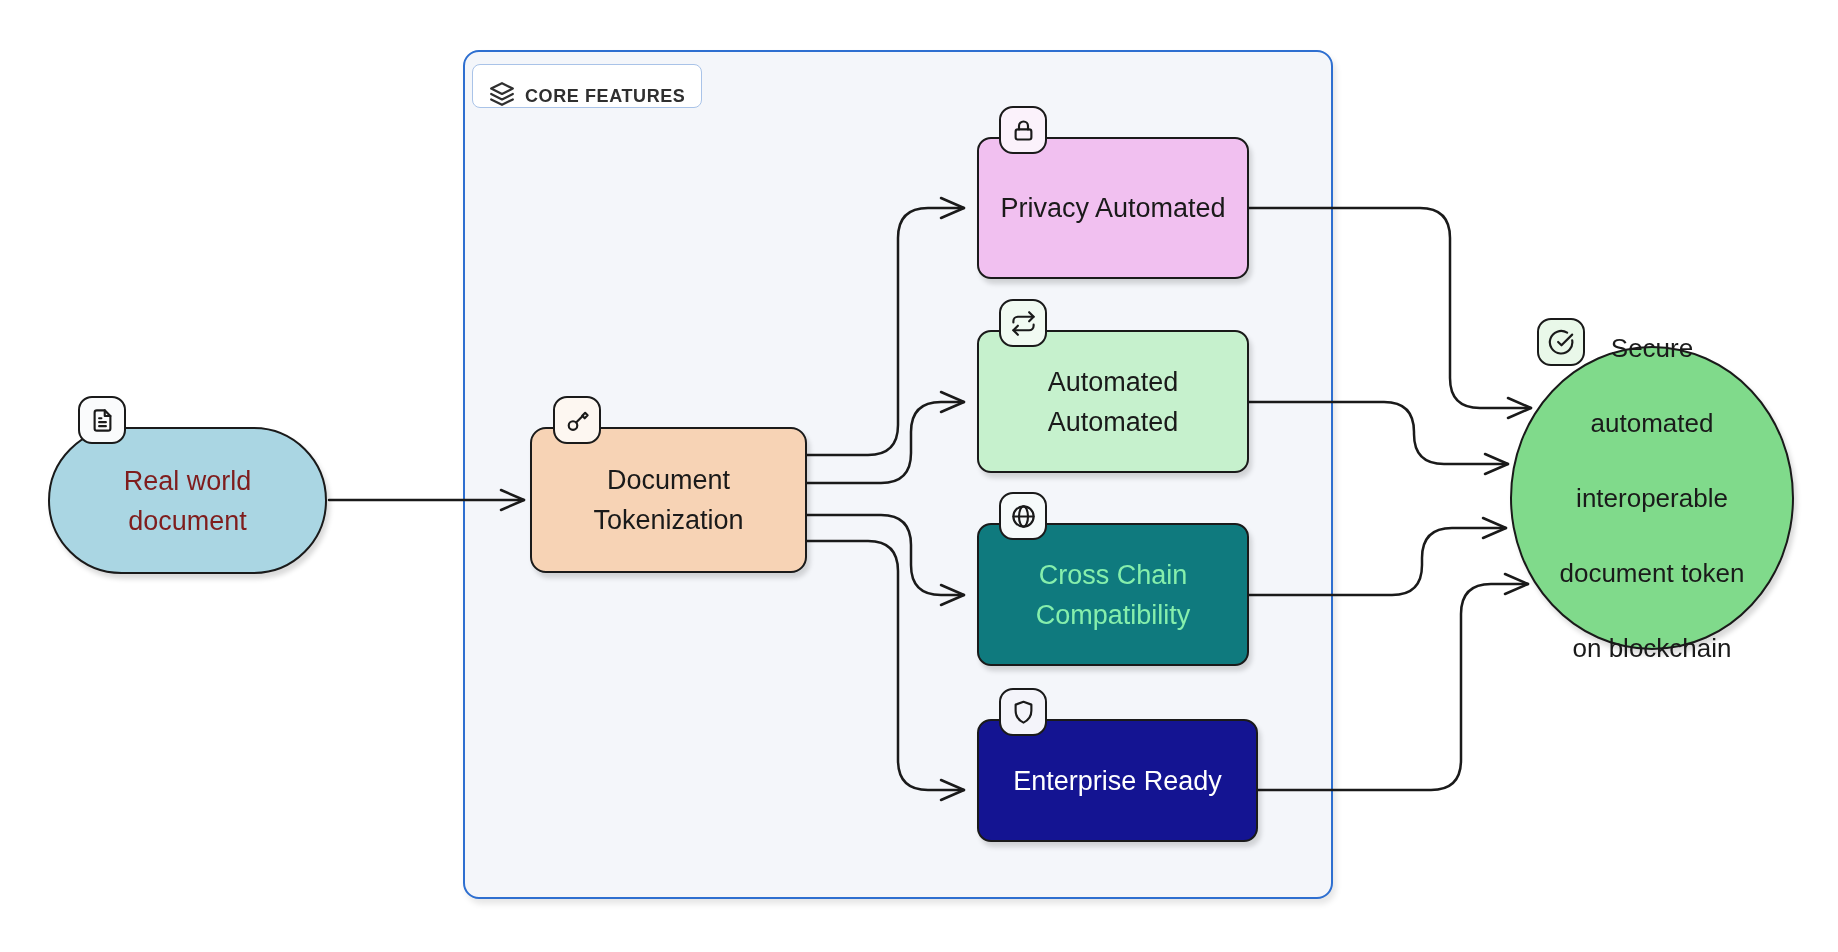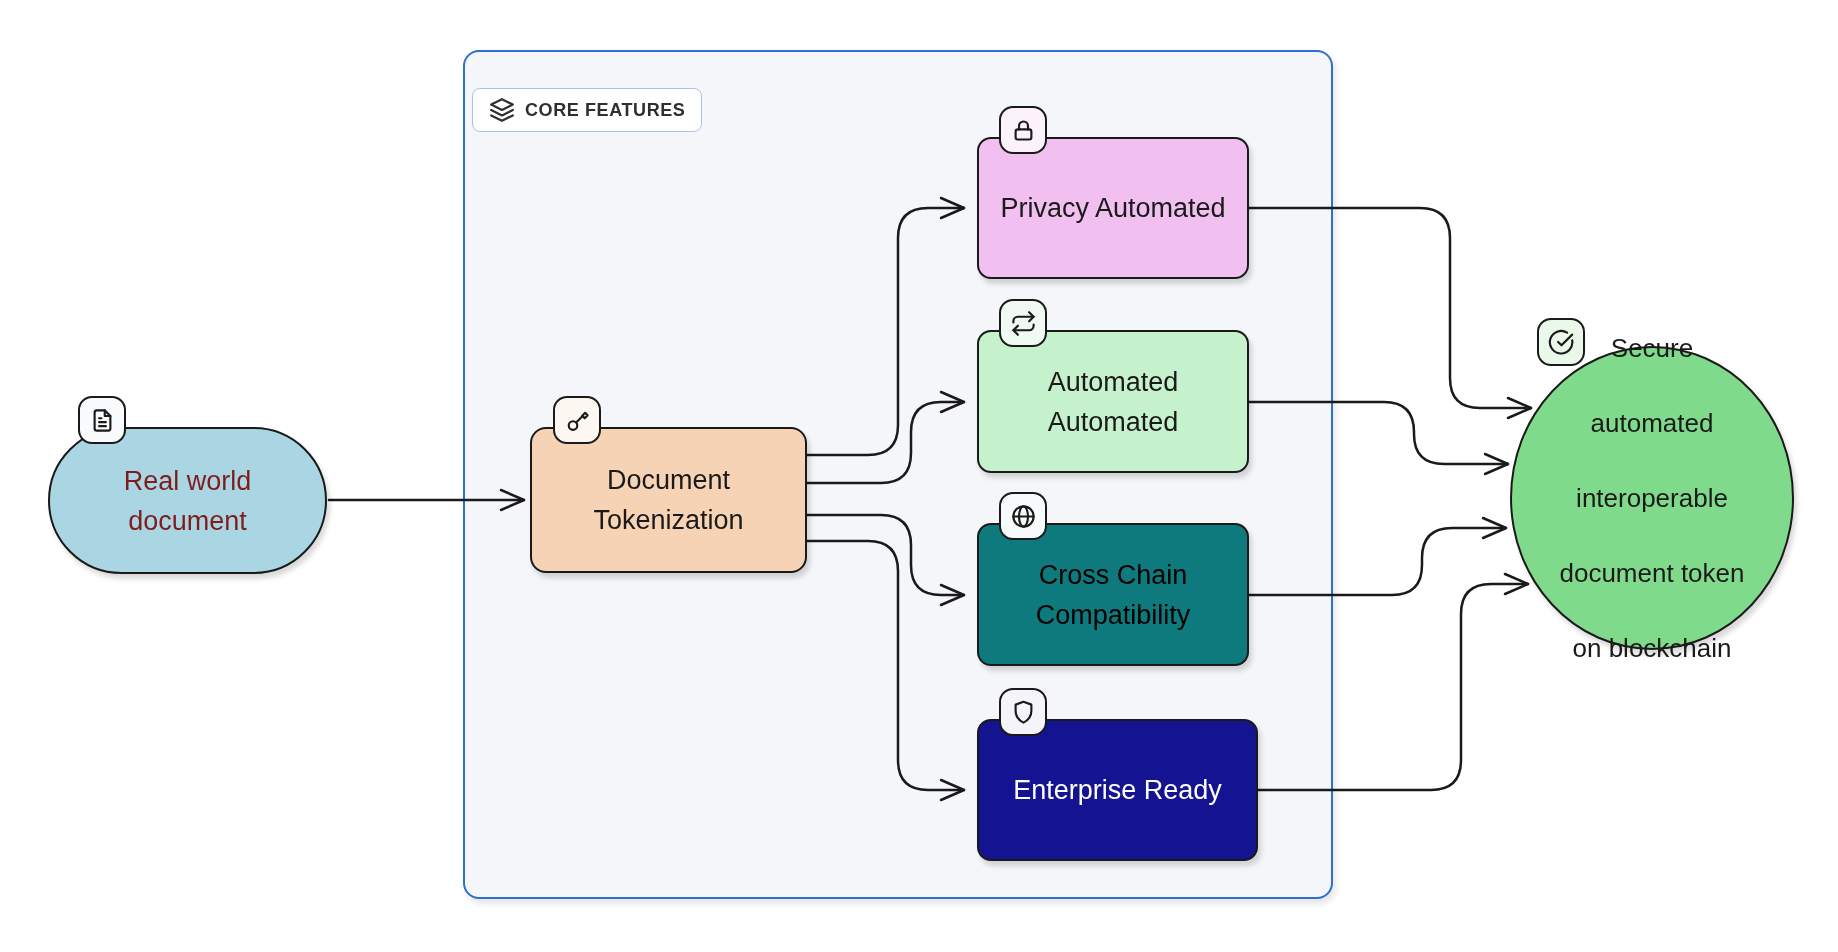--- a/index.html
+++ b/index.html
@@ -7,43 +7,42 @@
     position:relative;width:1838px;height:952px;background:#ffffff;overflow:hidden;
     font-family:"Liberation Sans",sans-serif;color:#1a1a1a;
   }
   .container-box{
     position:absolute;left:463px;top:50px;width:870px;height:849px;
     border:2px solid #2e6fd0;border-radius:16px;background:#f4f6fa;
     box-shadow:3px 5px 6px rgba(0,0,0,0.10);z-index:0;box-sizing:border-box;
   }
   .container-label{
     position:absolute;left:472px;top:64px;height:44px;z-index:3;
-    display:flex;align-items:center;gap:10px;padding:0 16px;
+    display:flex;align-items:flex-end;gap:10px;padding:0 16px;
     background:#ffffff;border:1.5px solid #a9c3e8;border-radius:8px;
     box-sizing:border-box;
-    margin-top:24px;
   }
   .container-label .lbl{
     font-size:18px;font-weight:600;letter-spacing:0.6px;color:#2f2f2f;white-space:nowrap;
   }
   svg.arrows{position:absolute;left:0;top:0;z-index:1;}
   .node{
     position:absolute;z-index:2;box-sizing:border-box;
     border:2.5px solid #1a1a1a;
     display:flex;flex-direction:column;align-items:center;justify-content:center;
     text-align:center;font-size:27px;line-height:40px;
     box-shadow:3px 5px 5px rgba(0,0,0,0.15);
   }
   .node span{display:block;}
   .n-pill{left:48px;top:427px;width:279px;height:147px;border-radius:74px;}
   .n-dt{left:530px;top:427px;width:277px;height:146px;border-radius:16px;}
   .n-pc{left:977px;top:137px;width:272px;height:142px;border-radius:14px;}
   .n-aw{left:977px;top:330px;width:272px;height:143px;border-radius:14px;}
   .n-cc{left:977px;top:523px;width:272px;height:143px;border-radius:14px;}
-  .n-er{left:977px;top:719px;width:281px;height:142px;border-radius:14px;}
+  .n-er{left:977px;top:719px;width:281px;height:123px;border-radius:14px;}
   .n-out{left:1510px;top:346px;width:284px;height:304px;border-radius:50%;font-size:26px;line-height:40px;gap:35px;}
   .badge{
     position:absolute;z-index:3;width:48px;height:48px;box-sizing:border-box;
     border:2.5px solid #1a1a1a;border-radius:14px;background:#fdfdfd;
     display:flex;align-items:center;justify-content:center;
   }
   .badge svg{width:27px;height:27px;stroke:#1a1a1a;fill:none;stroke-width:1.9;stroke-linecap:round;stroke-linejoin:round;}
   .b-doc{left:78px;top:396px;}
   .b-key{left:553px;top:396px;}
   .b-lock{left:999px;top:106px;}
@@ -100,21 +99,21 @@
 
   <div class="node n-pc" style="background-color: rgb(241, 192, 240); color: rgb(26, 26, 26);">
     <span>Privacy Automated</span>
   </div>
 
   <div class="node n-aw" style="background-color: rgb(198, 241, 205); color: rgb(26, 26, 26);">
     <span>Automated</span>
     <span>Automated</span>
   </div>
 
-  <div class="node n-cc" style="background-color: rgb(15, 122, 126); color: #000000;">
+  <div class="node n-cc" style="background-color: rgb(15, 122, 126); color: #86efac;">
     <span>Cross Chain</span>
     <span>Compatibility</span>
   </div>
 
   <div class="node n-er" style="background-color: rgb(20, 20, 146); color: rgb(255, 255, 255);">
     <span>Enterprise Ready</span>
   </div>
 
   <div class="node n-out" style="background-color: rgb(128, 218, 139); color: rgb(26, 26, 26);">
     <span>Secure</span>

